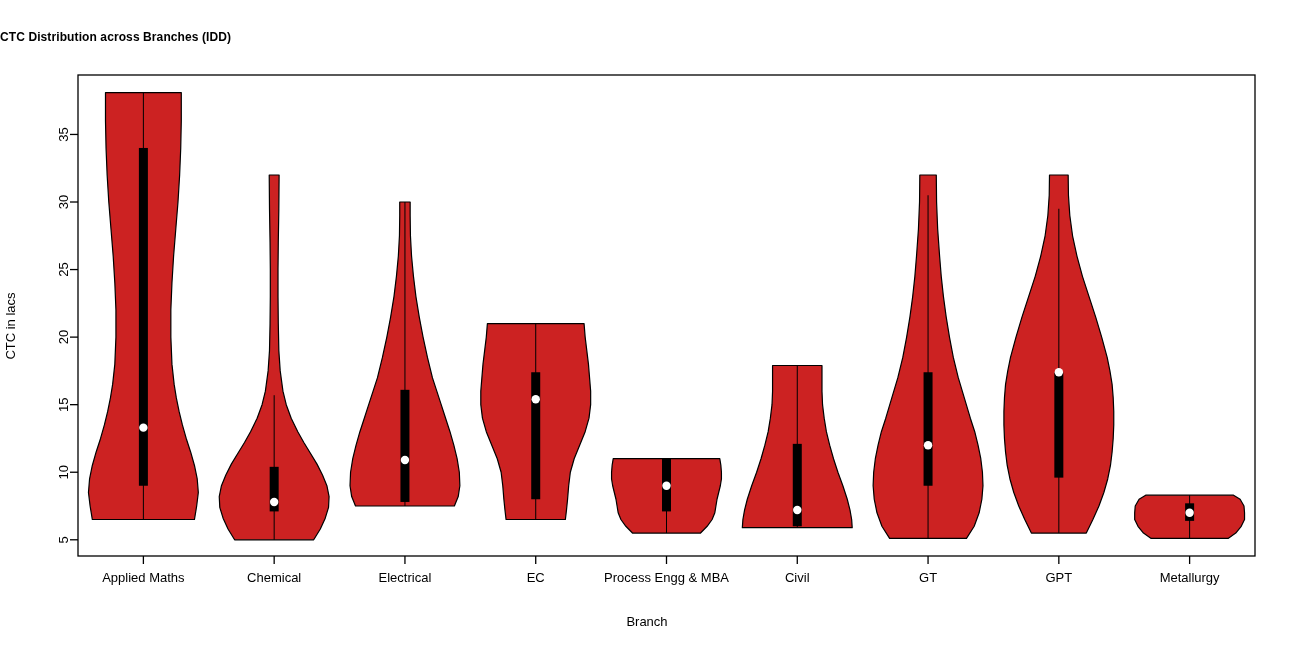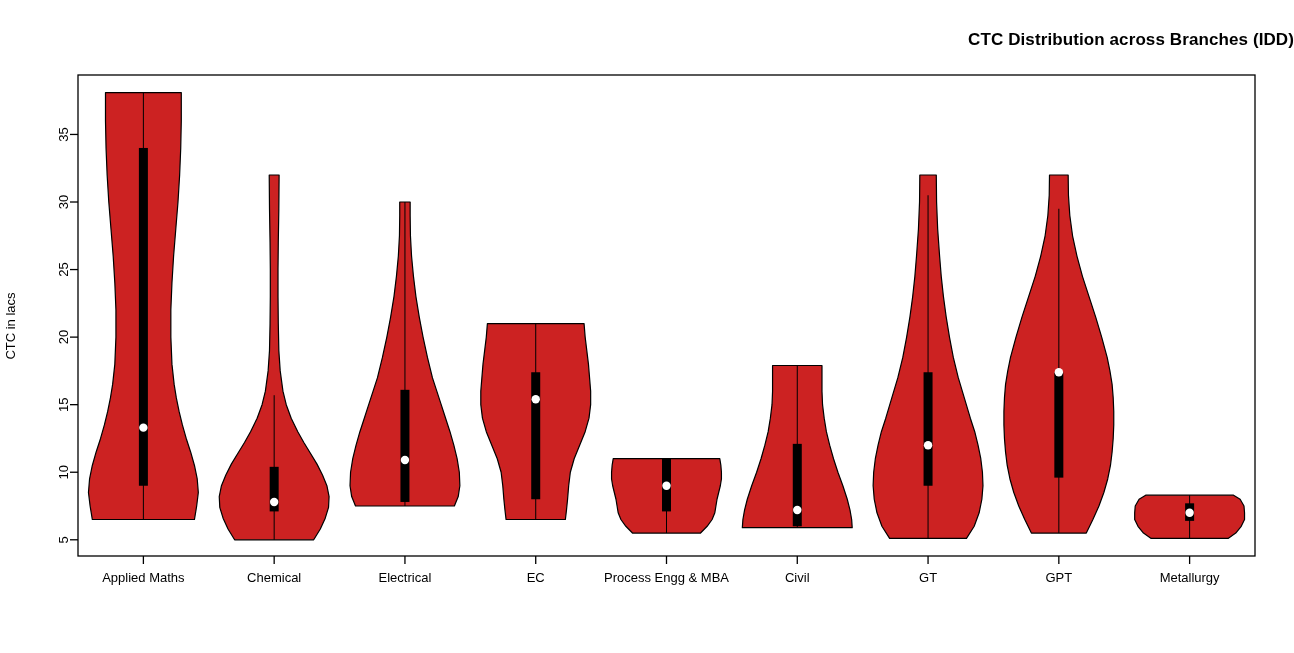--- a/index.html
+++ b/index.html
@@ -10,22 +10,22 @@
     color:#000000;
     overflow:hidden;
     position:relative;
   }
   #root{position:absolute;inset:0;}
 
   .plot-title{
     position:absolute;
     left:0;right:0;
     top:30px;
-    text-align:right;
-    font-size:17px;
+    text-align:left;
+    font-size:12px;
     font-weight:bold;
     letter-spacing:0.1px;
   }
 
   .y-axis-label{
     position:absolute;
     left:10px;
     top:326px;
     transform:translate(-50%,-50%) rotate(-90deg);
     transform-origin:center center;
@@ -56,20 +56,21 @@
 </style>
 </head>
 <body>
 
 <div id="root">
 
   <div class="plot-title">CTC Distribution across Branches (IDD)</div>
 
   <div class="y-axis-label">CTC in lacs</div>
 
+  <div class="x-axis-label">Branch</div>
 
   <svg class="plot" width="1294" height="653">
     <g id="violins-layer">
         <polygon points="194.47,519.52 196.67,506.01 198.32,492.50 197.22,478.99 194.47,465.47 190.63,451.96 186.23,438.45 182.39,424.94 179.09,411.43 176.34,397.92 174.15,384.41 171.95,364.14 170.85,337.12 170.85,310.10 171.95,283.07 173.60,256.05 175.80,229.03 177.99,202.01 179.64,174.98 180.74,147.96 181.29,120.94 181.29,92.56 105.49,92.56 105.49,120.94 106.04,147.96 107.14,174.98 108.79,202.01 110.98,229.03 113.18,256.05 114.83,283.07 115.93,310.10 115.93,337.12 114.83,364.14 112.63,384.41 110.43,397.92 107.69,411.43 104.39,424.94 100.55,438.45 96.15,451.96 92.31,465.47 89.56,478.99 88.46,492.50 90.11,506.01 92.31,519.52" fill="#CC2222" stroke="#000000" stroke-width="1.2" stroke-linejoin="round"></polygon>
         <line x1="143.38888888888889" x2="143.38888888888889" y1="519.5196629213483" y2="92.56460674157302" stroke="#000000" stroke-width="1"></line>
         <rect x="138.88888888888889" y="147.9606741573034" width="9" height="337.7808988764045" fill="#000000"></rect>
         <circle cx="143.38888888888889" cy="427.6432584269663" r="4.2" fill="#FFFFFF"></circle>
         <polygon points="313.71,539.79 320.31,528.98 325.25,518.17 328.54,507.36 329.09,496.55 326.90,485.74 322.50,474.93 317.01,464.12 310.42,453.31 303.83,442.51 297.79,431.70 291.19,418.19 286.25,404.67 282.95,391.16 280.21,370.90 278.84,350.63 278.29,323.61 278.01,296.58 278.01,269.56 278.29,242.54 278.84,208.76 279.11,174.98 269.22,174.98 269.50,208.76 270.05,242.54 270.32,269.56 270.32,296.58 270.05,323.61 269.50,350.63 268.12,370.90 265.38,391.16 262.08,404.67 257.14,418.19 250.55,431.70 244.51,442.51 237.92,453.31 231.32,464.12 225.83,474.93 221.44,485.74 219.24,496.55 219.79,507.36 223.08,518.17 228.03,528.98 234.62,539.79" fill="#CC2222" stroke="#000000" stroke-width="1.2" stroke-linejoin="round"></polygon>
         <line x1="274.16666666666663" x2="274.16666666666663" y1="539.7865168539325" y2="395.2162921348315" stroke="#000000" stroke-width="1"></line>
         <rect x="269.66666666666663" y="466.8258426966292" width="9" height="44.58707865168543" fill="#000000"></rect>

